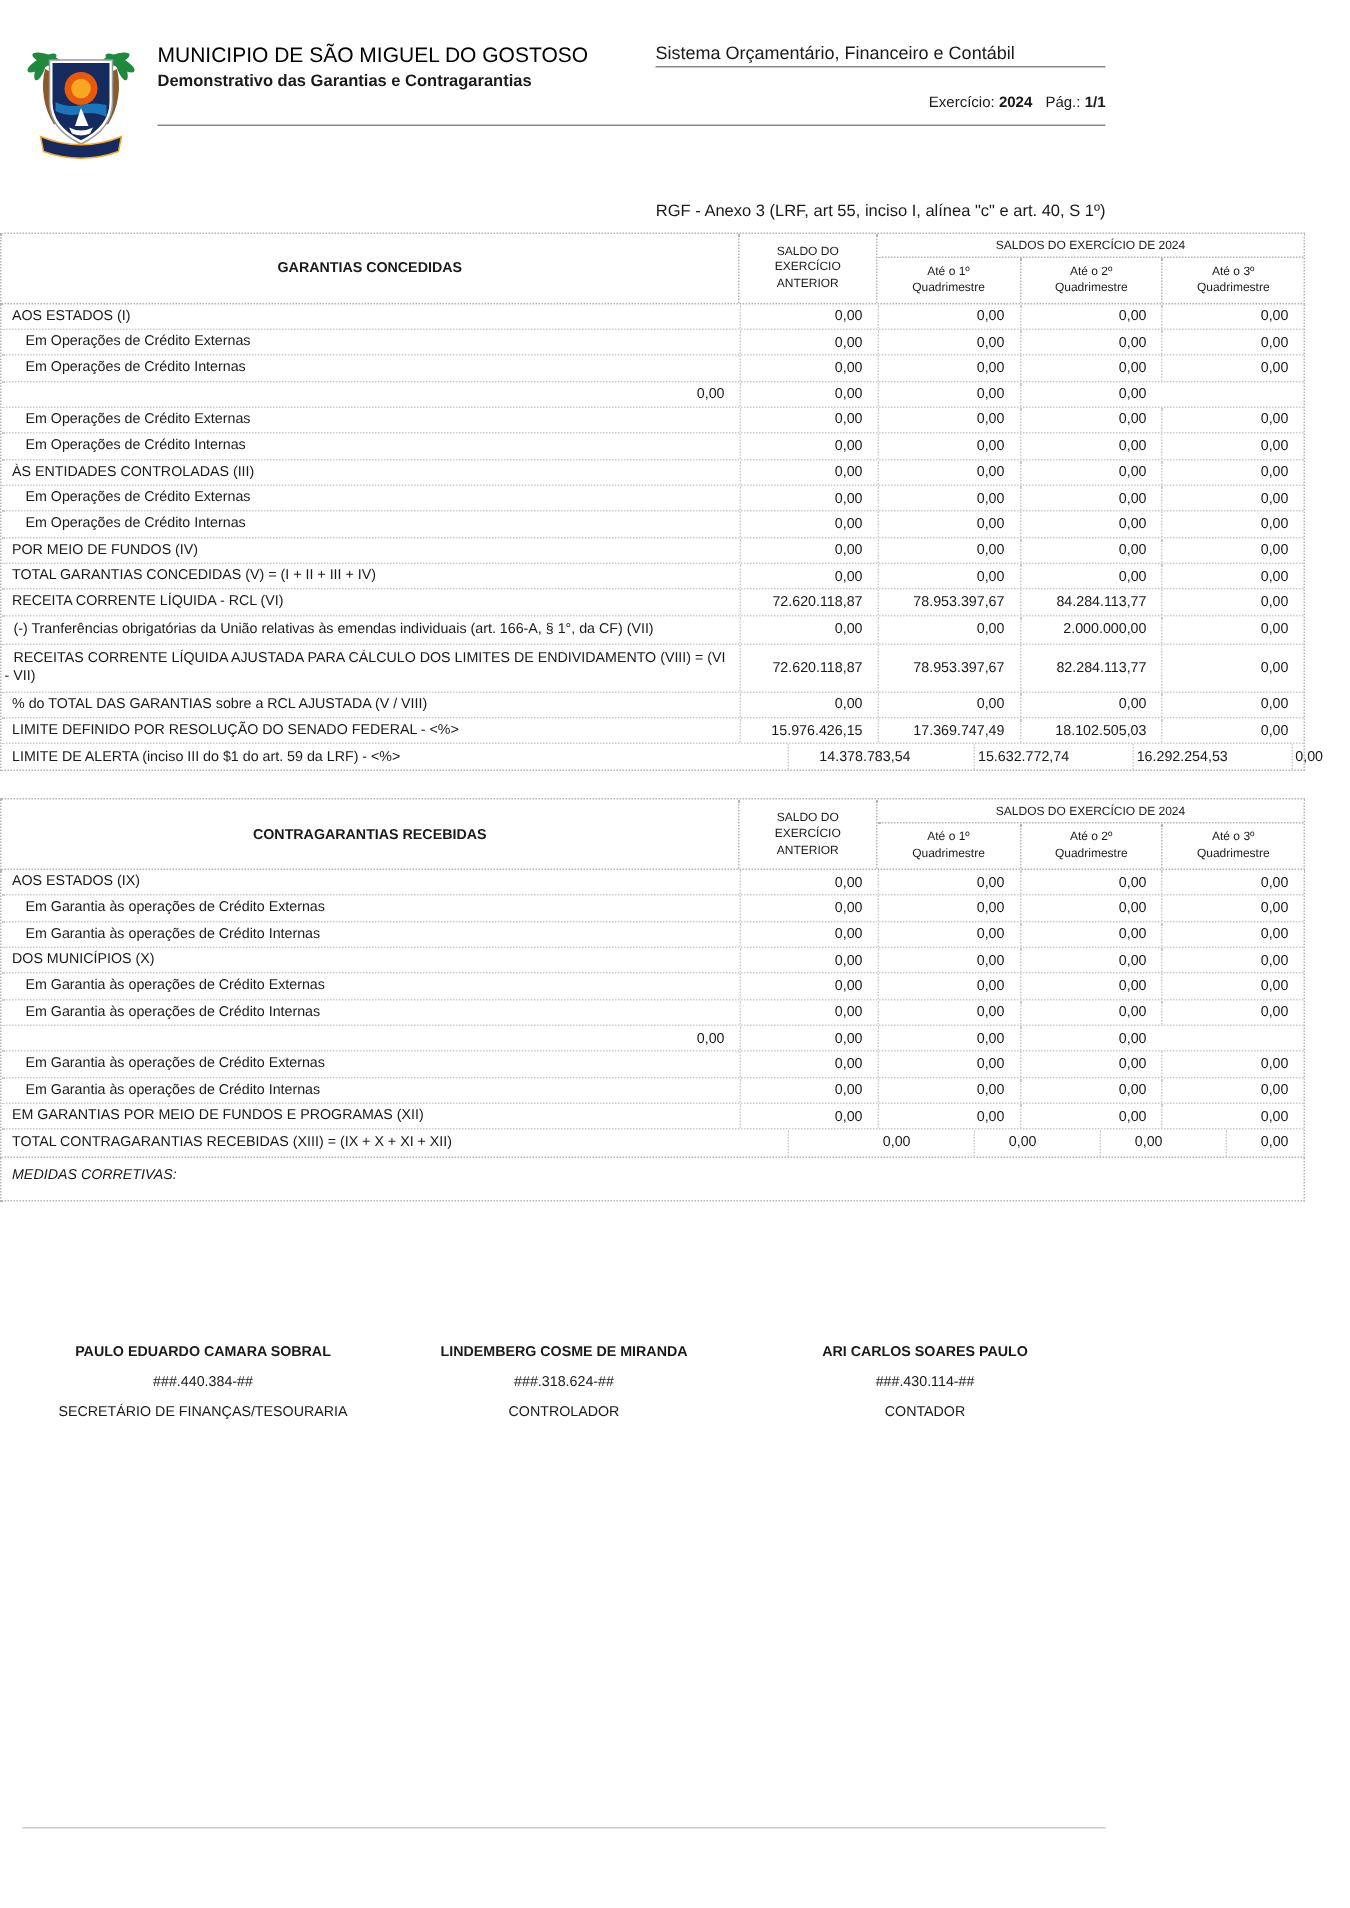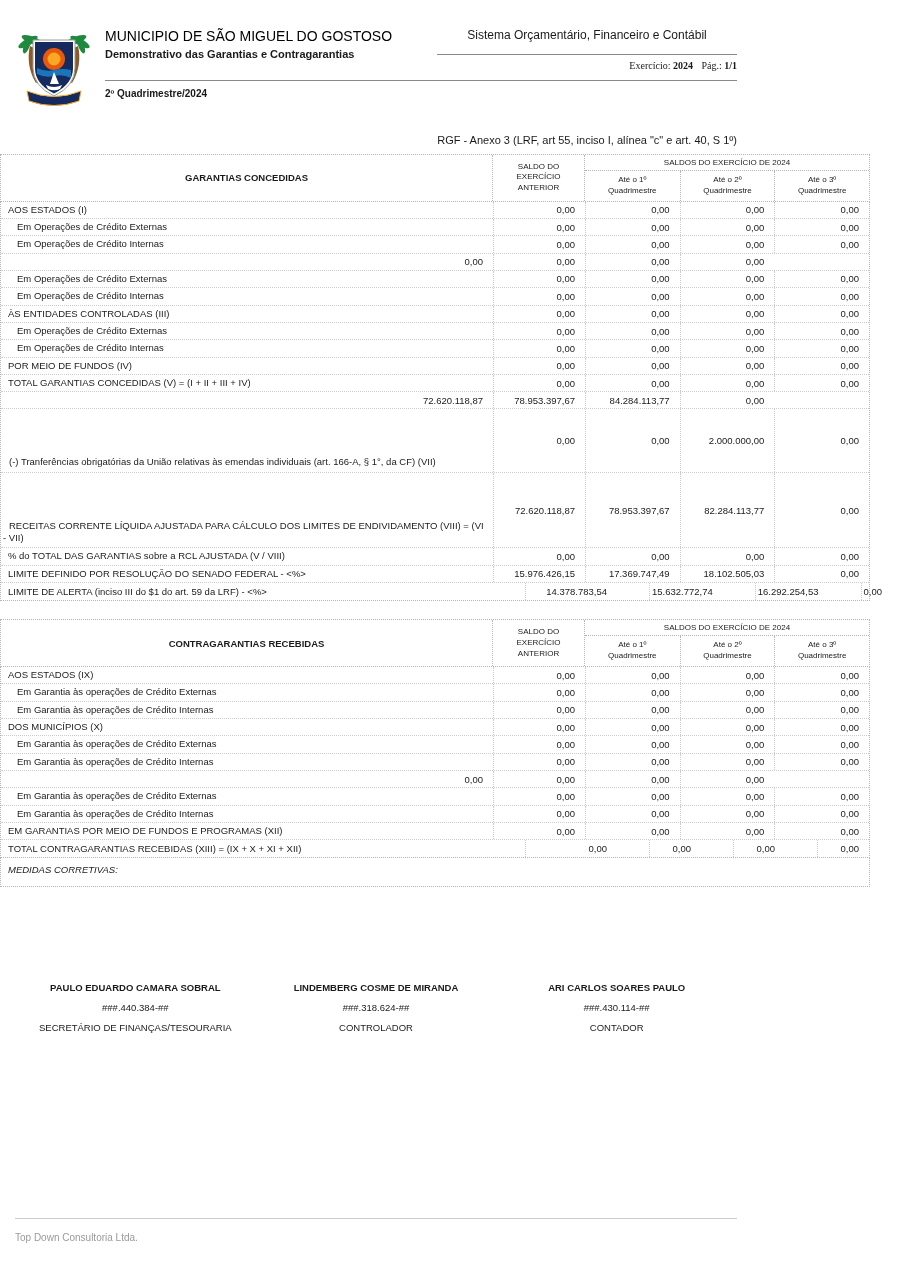--- a/index.html
+++ b/index.html
@@ -11,22 +11,22 @@
   .page { position:relative; width:752px; height:1272px; }
 
   
   .header { display:flex; align-items:flex-start; gap:12px; padding:28px 15px 0 15px; }
   .logo { width:78px; flex:0 0 78px; }
   .header-body { flex:1; }
   .header-top { display:flex; justify-content:space-between; align-items:flex-start; }
   .muni { font-size:14px; color:#000; }
   .report-title { font-size:11px; font-weight:bold; margin-top:4px; }
   .header-right { width:300px; }
-  .system { font-size:12px; text-align:center; padding-bottom:12px; border-bottom:1px solid #8a8a8a; }
-  .exec { font-size:10px; text-align:right; margin-top:5px;font-family:Liberation Serif, serif; }
+  .system { font-size:12px; text-align:left; padding-bottom:2px; border-bottom:1px solid #8a8a8a; }
+  .exec { font-size:10px; text-align:right; margin-top:18px; }
   .exec b { font-weight:bold; }
   .exec .pg { margin-left:6px; }
   .header-rule { border-top:1px solid #8a8a8a; margin-top:9px; }
   .period { font-size:10px; font-weight:bold; margin-top:7px; }
 
   .annex { text-align:right; font-size:11px; margin:20px 15px 8px 15px; }
 
   
   .rpt { width:870px; margin:0 auto; font-size:9.5px; }
   .rpt + .rpt { margin-top:18px; }
@@ -40,21 +40,21 @@
   .th-q { text-align:center; font-size:8px; padding:4px 14px; line-height:1.35; }
   .th-q + .th-q { border-left:1px dotted #b5b5b5; }
 
   .tbody { border:1px dotted #b5b5b5; border-top:none; }
   .trow { display:grid; grid-template-columns:492px 92px 1fr 1fr 1fr; min-height:17.2px; border-bottom:1px dotted #cccccc; }
   .tbody .trow:last-of-type { border-bottom:none;gap:32px; }
   .trow > div + div { border-left:1px dotted #cccccc; }
   .td { display:flex; align-items:center; }
   .td-label { padding:2px 4px 2px 7px; line-height:1.3; }
   .trow.indent .td-label { padding-left:16px; }
-  .trow.hang .td-label { padding-left:2px; text-indent:6px; display:block; padding-top:3px; padding-bottom:3px;margin-top:44px; }
+  .trow.hang .td-label { padding-left:2px; text-indent:6px; display:block; padding-top:3px; padding-bottom:3px; }
   .td-num { justify-content:flex-end; text-align:right; padding:2px 10px 2px 2px; }
 
   .medidas { width:870px; margin:0 auto; border:1px dotted #b5b5b5; border-top:none;
              font-size:9.5px; padding:6px 7px 11px 7px;font-style:italic; }
 
   
   .signatures { display:flex; margin:95px 15px 0 15px; }
   .sig { flex:1; text-align:center; }
   .sig-name { font-size:9.5px; font-weight:bold; }
   .sig-doc { font-size:9.5px; margin-top:9px; }
@@ -109,21 +109,20 @@
           <div class="system">Sistema Orçamentário, Financeiro e Contábil</div>
           <div class="exec">
             <span>Exercício:</span>
             <b>2024</b>
             <span class="pg">Pág.:</span>
             <b>1/1</b>
           </div>
         </div>
       </div>
       <div class="header-rule"></div>
-      <div class="period">2º Quadrimestre/2024</div>
     </div>
   </div>
 
   <div class="annex">RGF - Anexo 3 (LRF, art 55, inciso I, alínea "c" e art. 40, S 1º)</div>
 
   <div class="rpt">
     <div class="thead">
       <div class="th-label">GARANTIAS CONCEDIDAS</div>
       <div class="th-prev">SALDO DO EXERCÍCIO ANTERIOR</div>
       <div class="th-group">
@@ -206,20 +205,21 @@
           <div class="td td-num">0,00</div>
         </div>
         <div class="trow">
           <div class="td td-label">TOTAL GARANTIAS CONCEDIDAS (V) = (I + II + III + IV)</div>
           <div class="td td-num">0,00</div>
           <div class="td td-num">0,00</div>
           <div class="td td-num">0,00</div>
           <div class="td td-num">0,00</div>
         </div>
         <div class="trow">
+          <div class="td td-label">RECEITA CORRENTE LÍQUIDA - RCL (VI)</div>
           <div class="td td-num">72.620.118,87</div>
           <div class="td td-num">78.953.397,67</div>
           <div class="td td-num">84.284.113,77</div>
           <div class="td td-num">0,00</div>
         </div>
         <div class="trow hang">
           <div class="td td-label">(-) Tranferências obrigatórias da União relativas às emendas individuais  (art. 166-A, § 1°, da CF) (VII)</div>
           <div class="td td-num">0,00</div>
           <div class="td td-num">0,00</div>
           <div class="td td-num">2.000.000,00</div>
@@ -366,16 +366,15 @@
       </div>
       <div class="sig">
         <div class="sig-name">ARI CARLOS SOARES PAULO</div>
         <div class="sig-doc">###.430.114-##</div>
         <div class="sig-role">CONTADOR</div>
       </div>
   </div>
 
   <div class="footer">
     <div class="footer-rule"></div>
-    <div class="footer-text">Top Down Consultoria Ltda.</div>
   </div>
 
 </div>
 
 </body></html>

